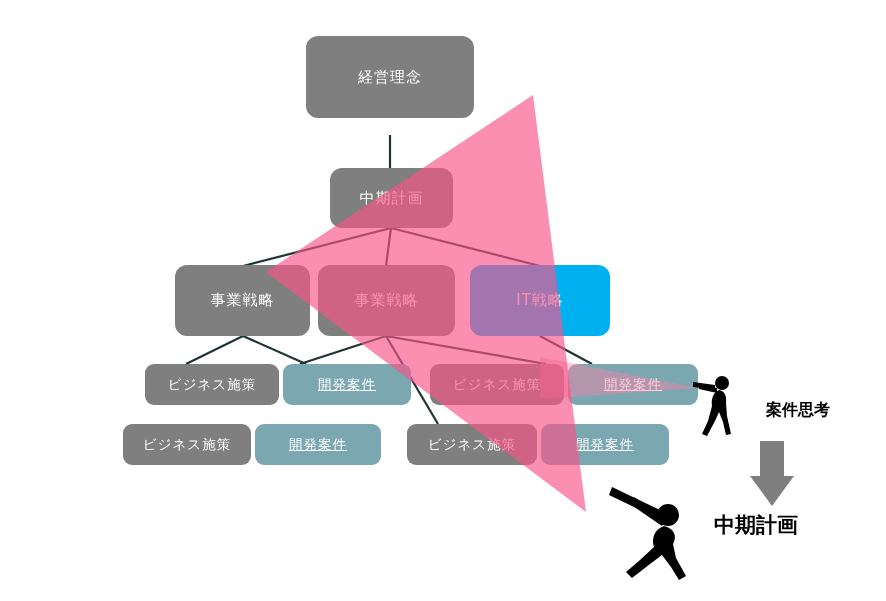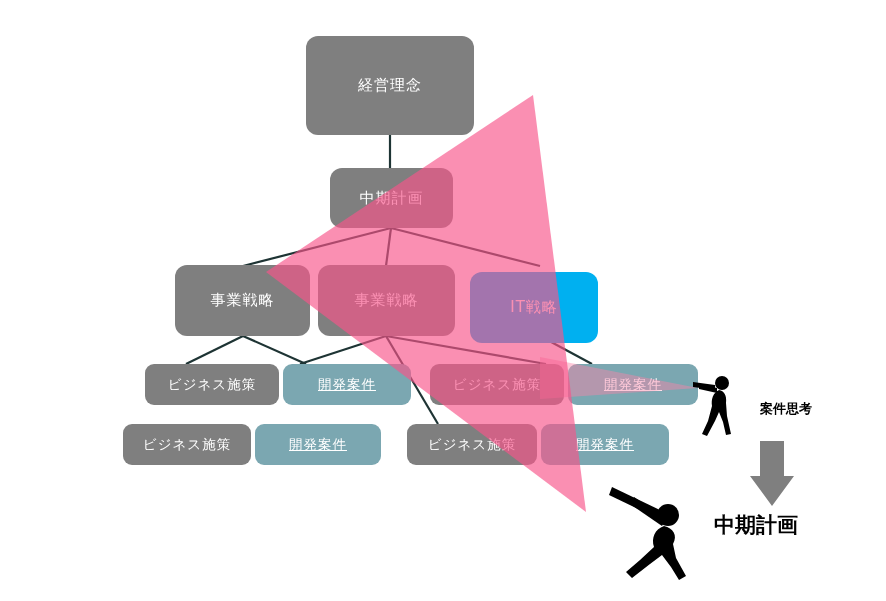--- a/index.html
+++ b/index.html
@@ -16,58 +16,58 @@
   .teal { background:var(--teal-box,#7ba7b1);text-decoration:underline; }
   .blue { background:var(--blue-box,#00b0f0); }
   svg.beams   { z-index:3; pointer-events:none; }
   svg.figures { z-index:4; }
   .beam-large { fill:var(--beam-pink,#f7558a); opacity:0.66; }
   .beam-small { fill:var(--beam-pale-pink,#fa86a8); opacity:0.45; }
   .connector  { stroke:var(--connector-dark,#1e3434); stroke-width:2.2; }
   .figure     { fill:var(--figure-black,#000000); }
   .block-arrow{ fill:var(--arrow-gray,#7f7f7f); }
   .annotation { position:absolute; z-index:5; font-weight:bold; color:#000; white-space:nowrap; }
-  .annotation.small-label { font-size:13px; }
+  .annotation.small-label { font-size:16px;margin-left:6px; }
   .annotation.large-label { font-size:21px; }
 </style>
 </head>
 <body>
 
 <div class="canvas">
 
   <svg class="layer connectors" width="886" height="601" viewBox="0 0 886 601">
     <line class="connector" x1="390" y1="135" x2="390" y2="168"></line>
     <line class="connector" x1="391" y1="228" x2="243" y2="266"></line>
     <line class="connector" x1="391" y1="228" x2="386" y2="266"></line>
     <line class="connector" x1="391" y1="228" x2="540" y2="266"></line>
     <line class="connector" x1="243" y1="336" x2="186" y2="364"></line>
     <line class="connector" x1="243" y1="336" x2="306" y2="364"></line>
     <line class="connector" x1="386" y1="336" x2="300" y2="364"></line>
     <line class="connector" x1="386" y1="336" x2="438" y2="424"></line>
     <line class="connector" x1="386" y1="336" x2="546" y2="364"></line>
     <line class="connector" x1="540" y1="336" x2="592" y2="364"></line>
   </svg>
 
-  <div class="node big gray" style="left:306px;top:36px;width:168px;height:99px">
+  <div class="node big gray" style="left:306px;top:36px;width:168px;height:82px">
     <span>経営理念</span>
   </div>
 
   <div class="node big gray" style="left:330px;top:168px;width:123px;height:60px">
     <span>中期計画</span>
   </div>
 
   <div class="node big gray" style="left:175px;top:265px;width:135px;height:71px">
     <span>事業戦略</span>
   </div>
 
   <div class="node big gray" style="left:318px;top:265px;width:137px;height:71px">
     <span>事業戦略</span>
   </div>
 
-  <div class="node big blue" style="left:470px;top:272px;width:128px;height:71px">
+  <div class="node big blue" style="left:470px;top:265px;width:140px;height:71px">
     <span>IT戦略</span>
   </div>
 
   <div class="node small gray" style="left:110px;top:364px;width:134px;height:41px">
     <span>ビジネス施策</span>
   </div>
   <div class="node small teal" style="left:248px;top:364px;width:128px;height:41px">
     <span>開発案件</span>
   </div>
 

